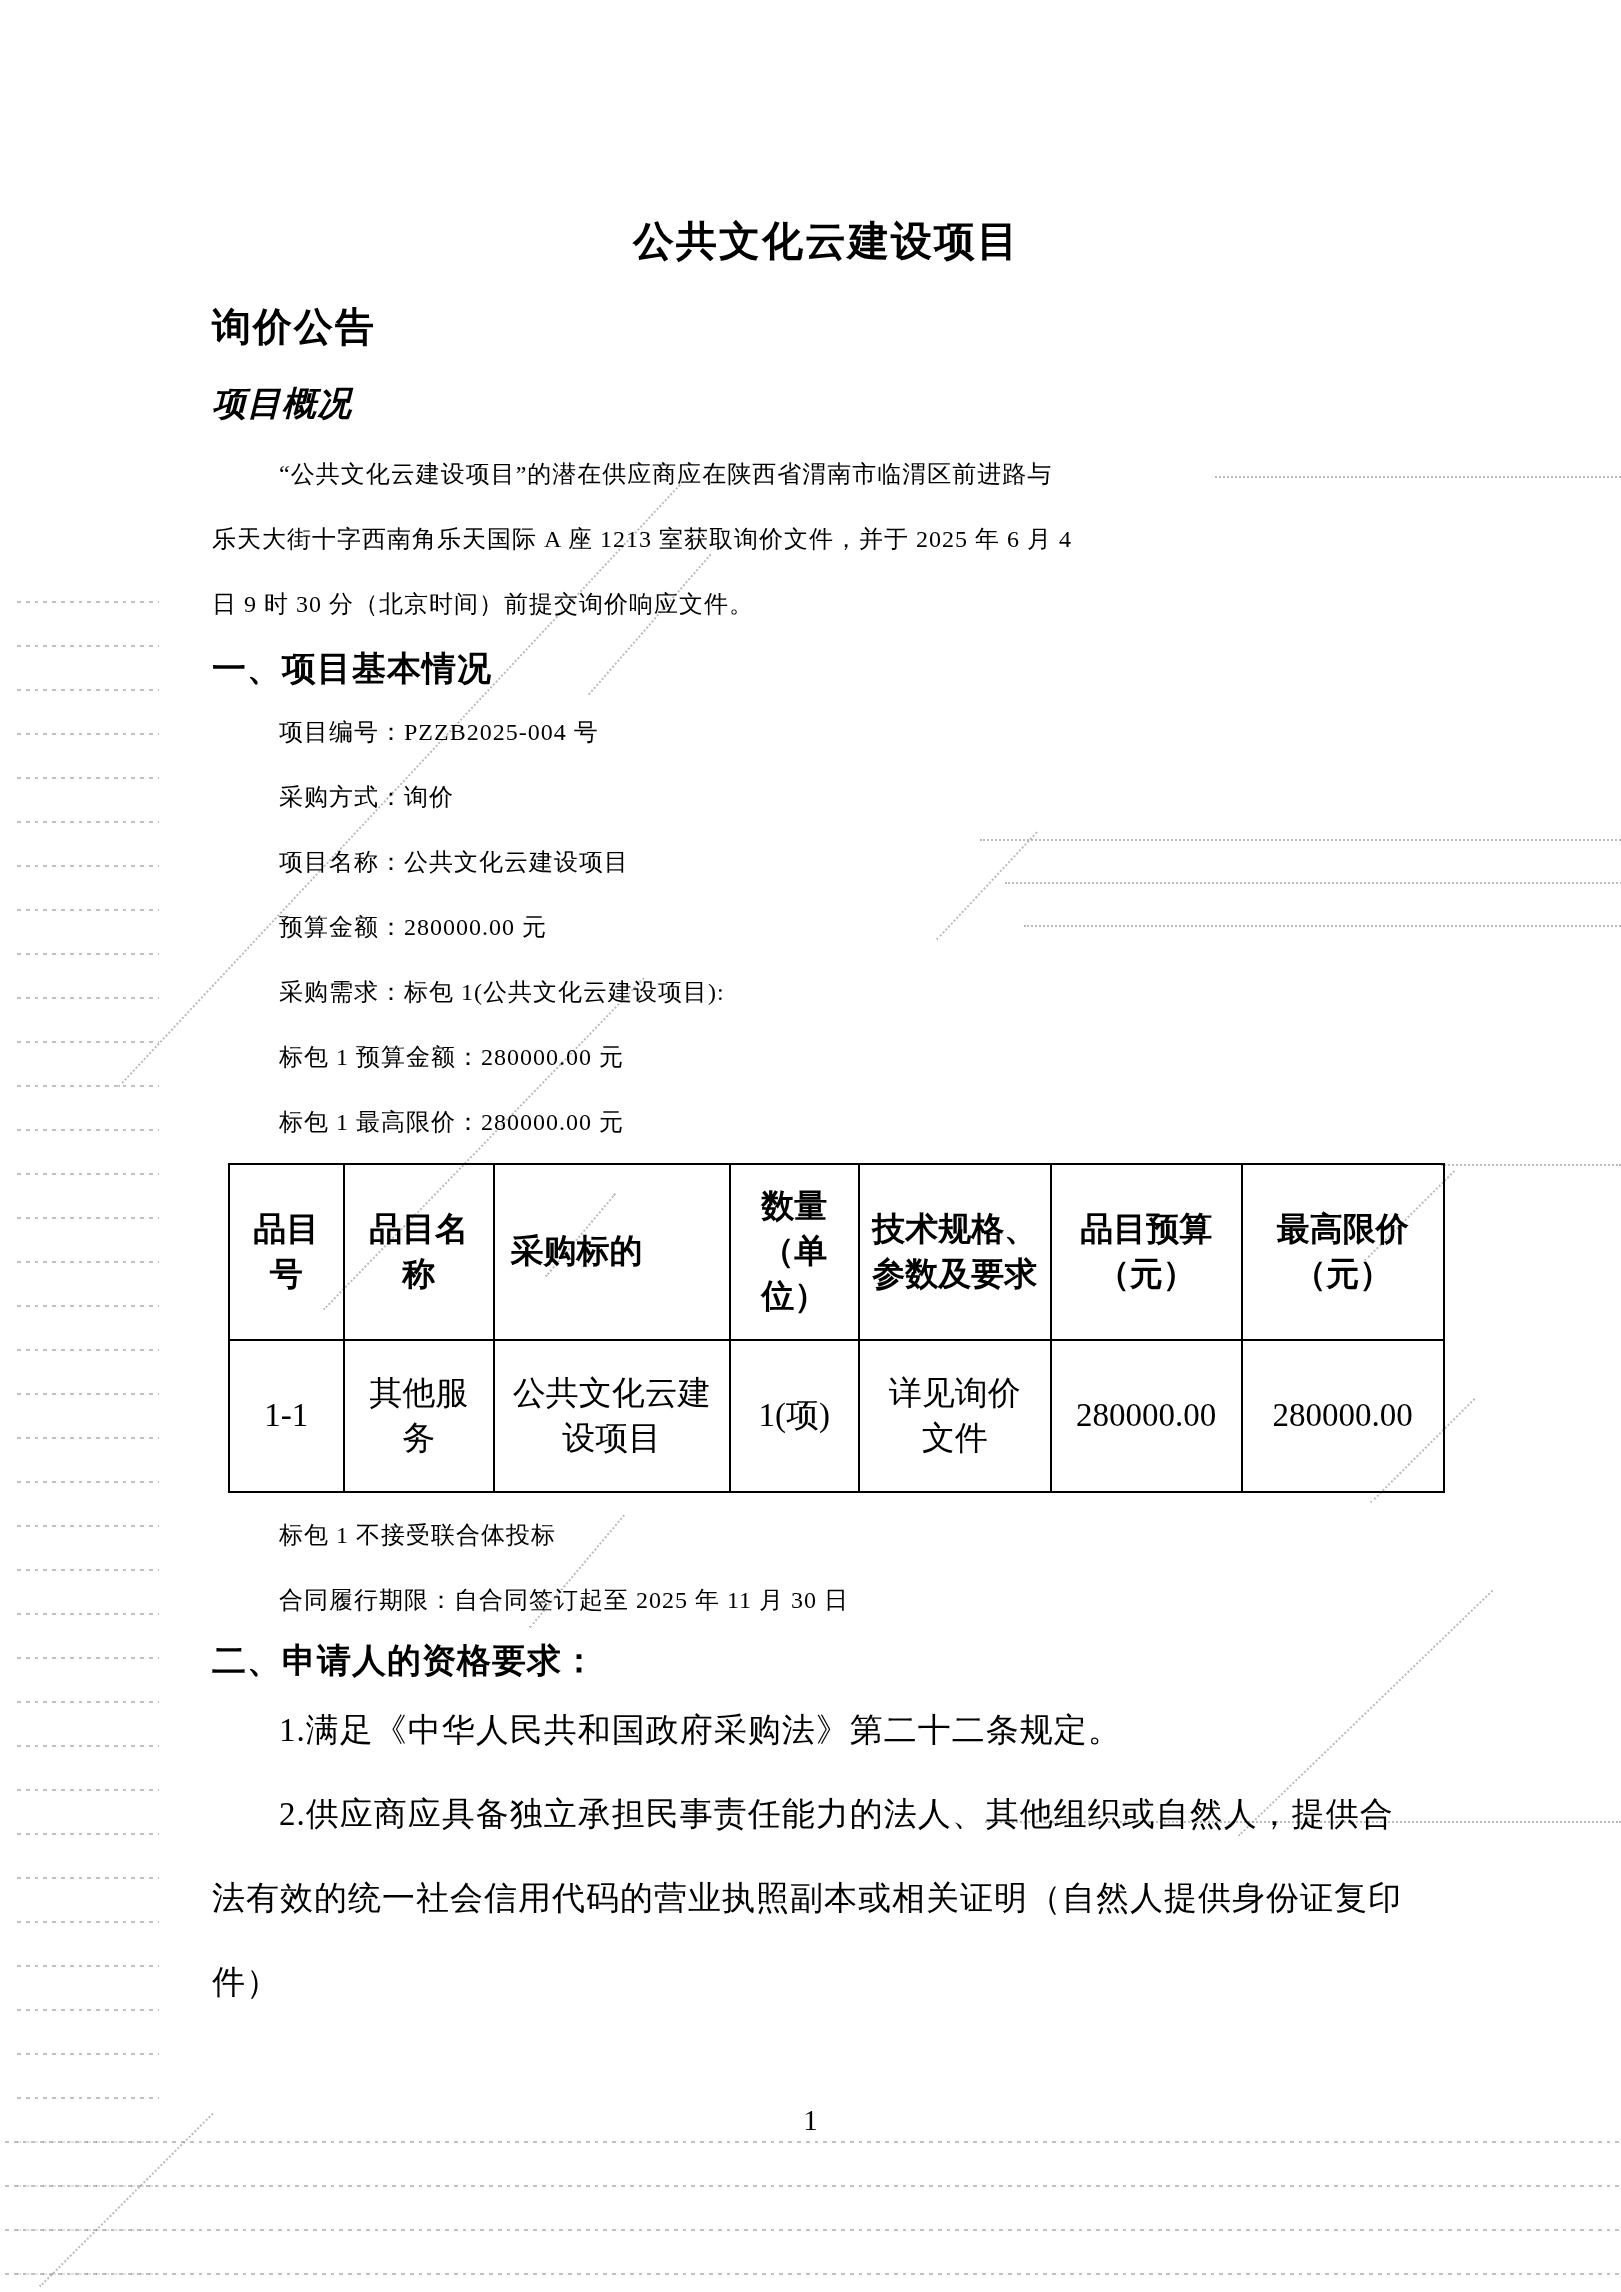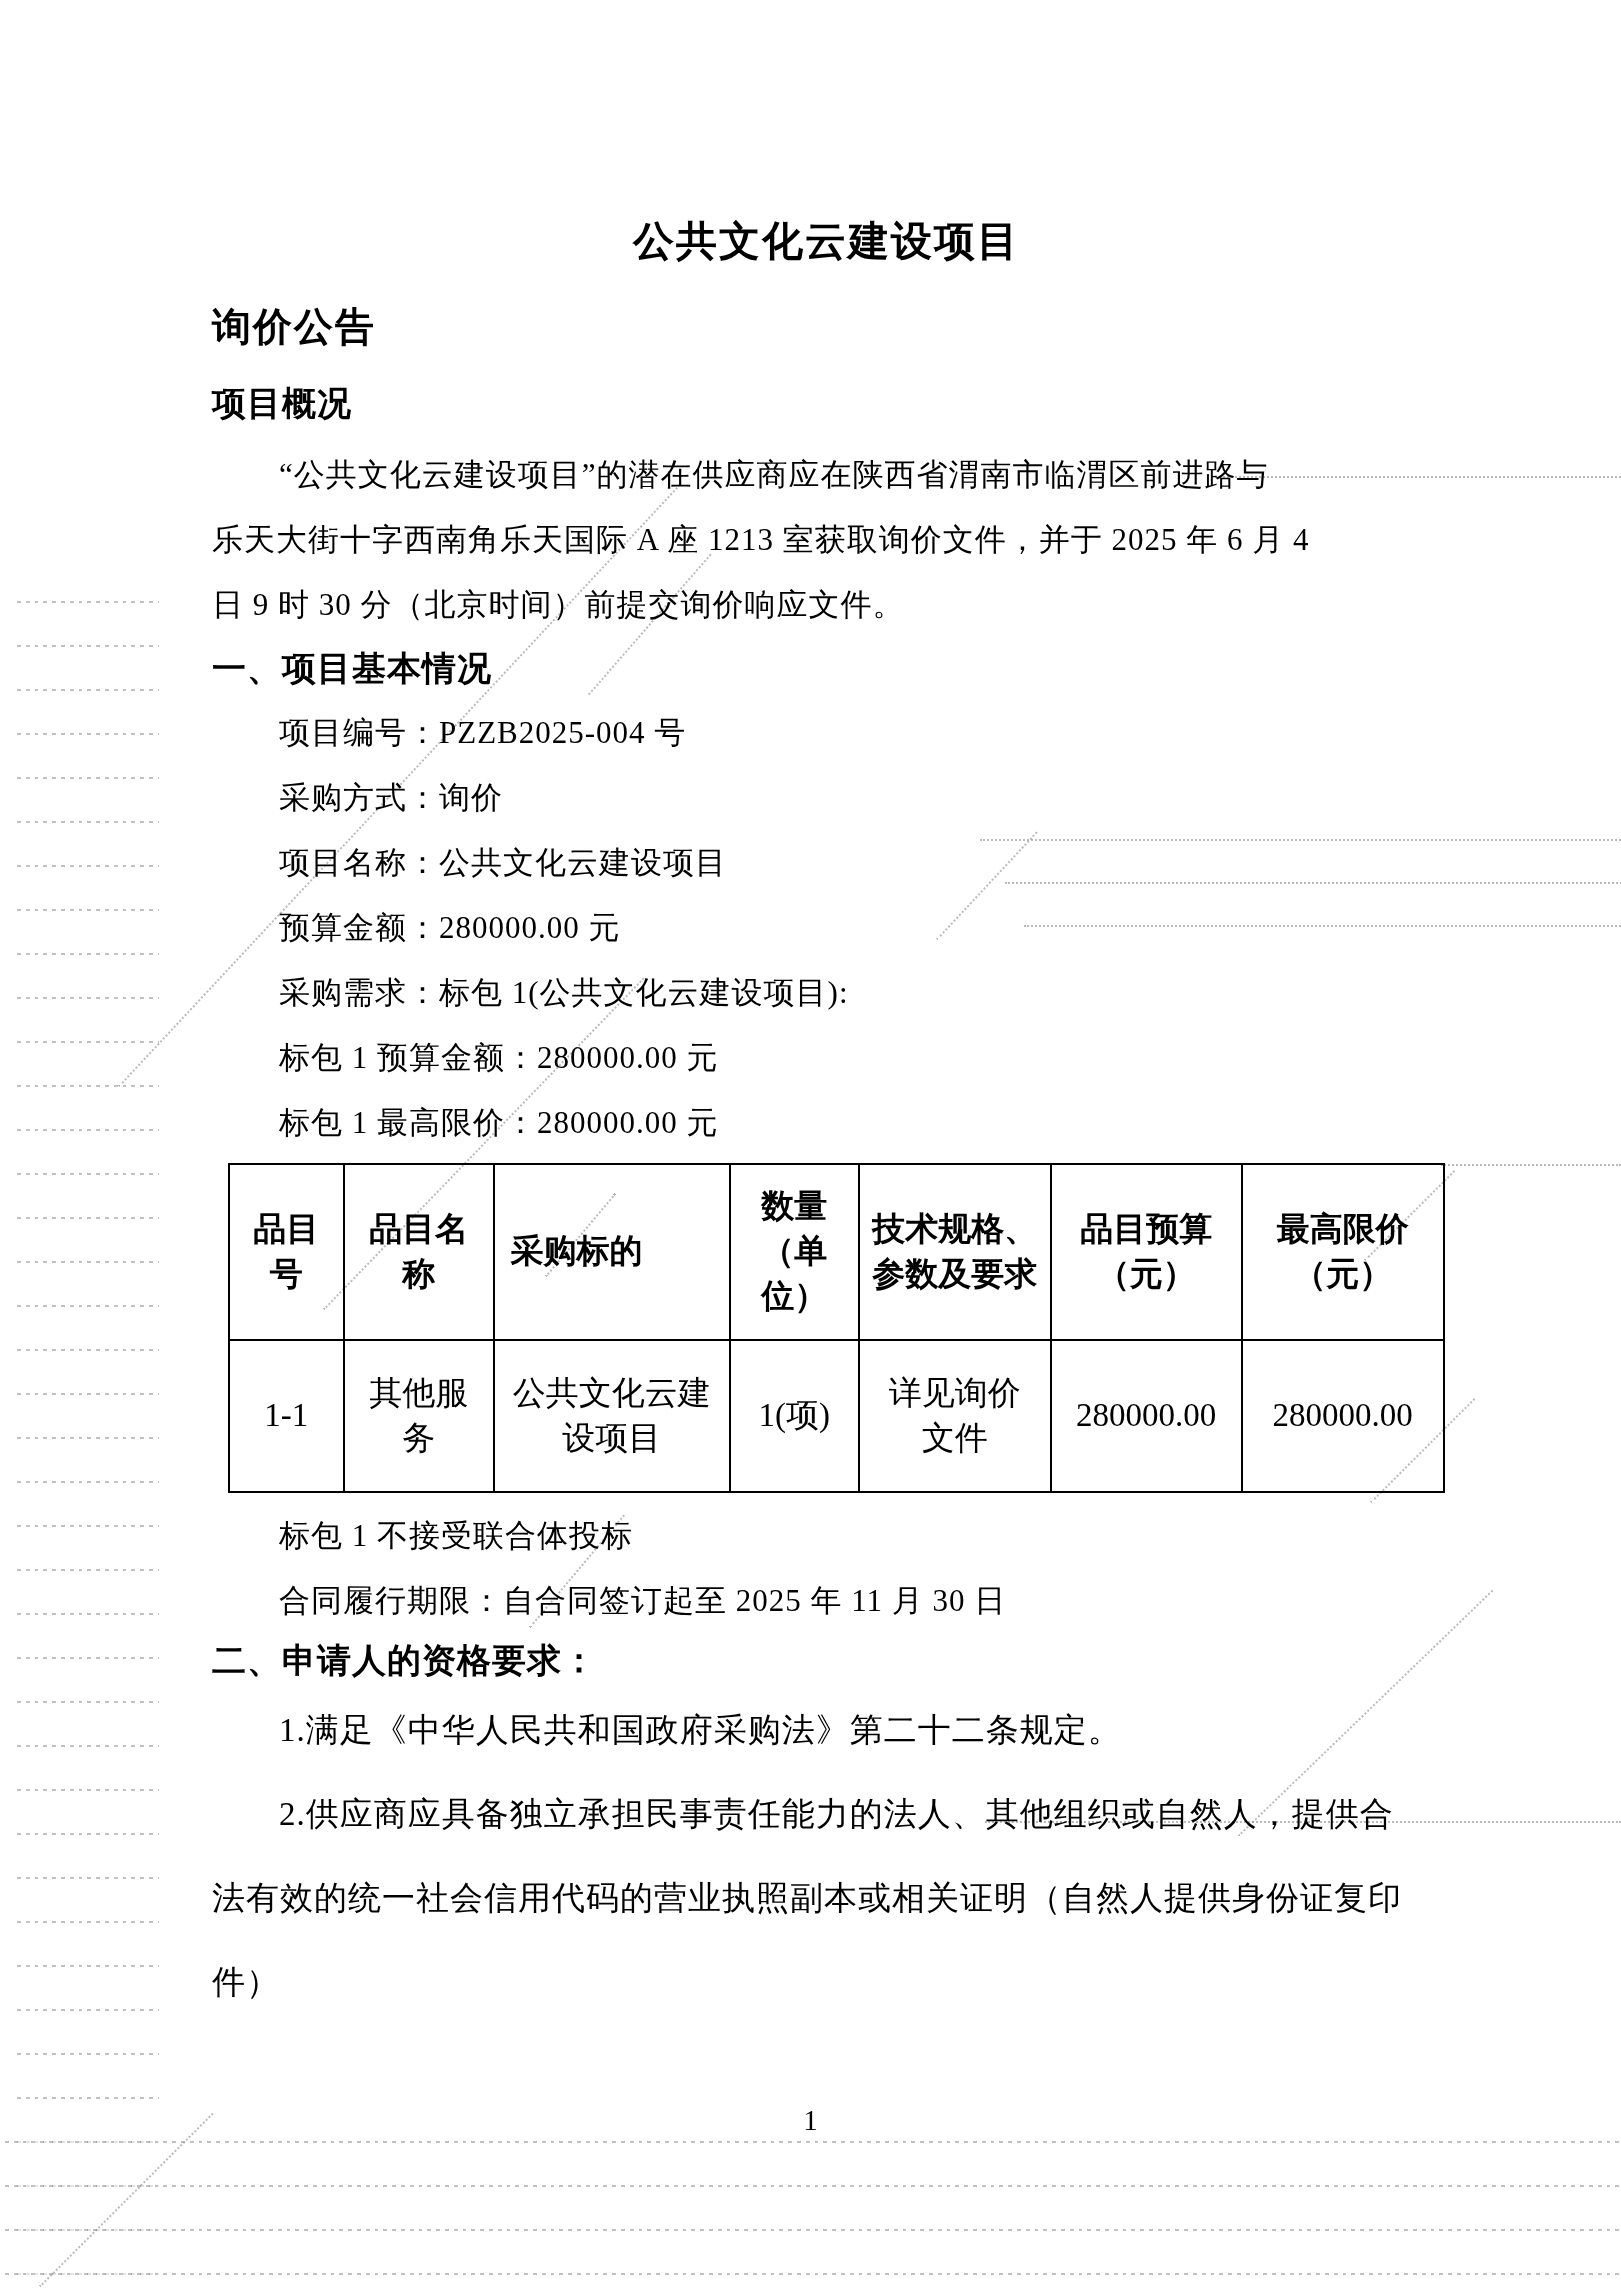--- a/index.html
+++ b/index.html
@@ -10,26 +10,26 @@
     overflow:hidden;
     color:#000;
     font-family:"Liberation Serif","DejaVu Serif",serif;
   }
   .content { position:absolute; left:212px; top:194px; width:1229px; }
 
   .doc-title    { font-size:41px; font-weight:bold; text-align:center; height:94px; line-height:94px; letter-spacing:2px; }
   .doc-subtitle { font-size:39px; font-weight:bold; height:78px; line-height:78px; letter-spacing:2px; }
 
   .heading   { font-size:34px; font-weight:bold; letter-spacing:1px; white-space:nowrap; }
-  .h-overview{ height:76px; line-height:76px; }
+  .h-overview{ height:76px; line-height:76px;font-style:italic; }
   .h-sec1    { height:63px; line-height:63px; }
   .h-sec2    { height:55px; line-height:55px; }
 
   .body-line, .item-line, .note-line {
-    font-size:31px; height:65px; line-height:65px;
+    font-size:24px; height:65px; line-height:65px;
     letter-spacing:1px; white-space:nowrap;
   }
   .item-line, .note-line { padding-left:67px; }
   .indent { text-indent:67px; }
 
   .req-line { font-size:33px; height:84px; line-height:84px; letter-spacing:1px; white-space:nowrap; }
   .req-indent { text-indent:67px; }
 
   .info-table {
     border-collapse:collapse; table-layout:fixed;

